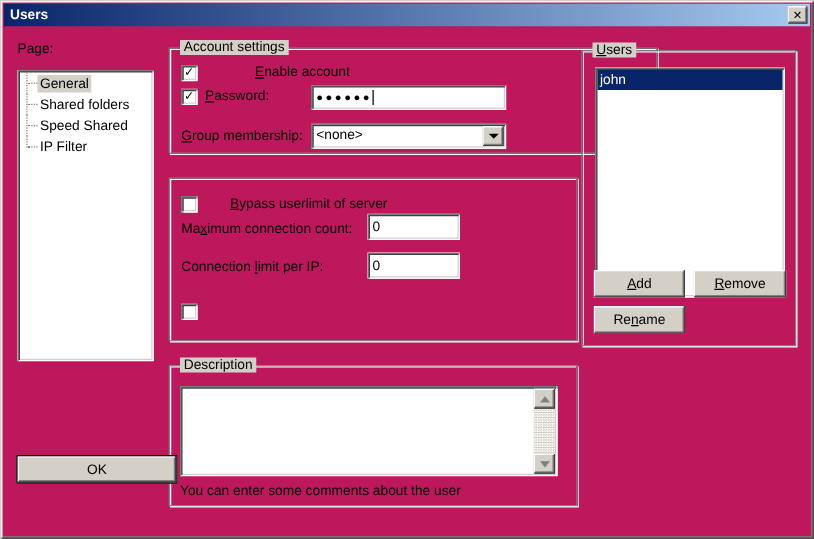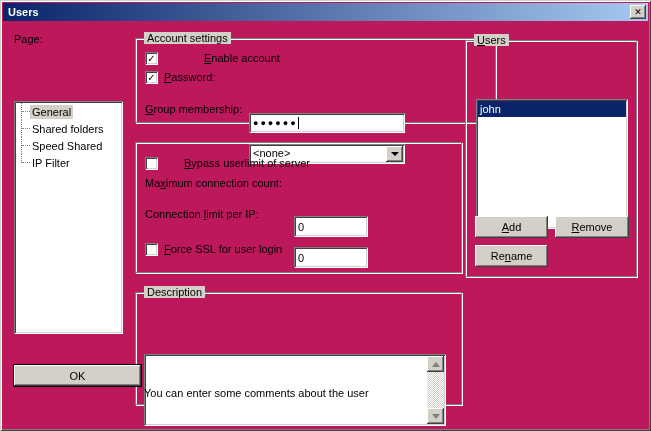--- a/index.html
+++ b/index.html
@@ -31,21 +31,20 @@
     box-shadow: inset -1px -1px 0 #404040, inset 1px 1px 0 #ffffff,
                 inset -2px -2px 0 #808080, inset 2px 2px 0 #d4d0c8;
     display: flex; align-items: center; justify-content: center;
     font-size: 9px; font-weight: bold; line-height: 1;
   }
   .label { position: absolute; white-space: nowrap; }
   .sunken {
     background: #fff;
     box-shadow: inset 1px 1px 0 #808080, inset -1px -1px 0 #ffffff,
                 inset 2px 2px 0 #404040, inset -2px -2px 0 #d4d0c8;
-    margin-top: 45px;
   }
   .btn {
     position: absolute;
     background: #d4d0c8;
     box-shadow: inset -1px -1px 0 #404040, inset 1px 1px 0 #ffffff,
                 inset -2px -2px 0 #808080, inset 2px 2px 0 #d4d0c8;
     display: flex; align-items: center; justify-content: center;
     font-size: 11px; white-space: nowrap;
   }
   .btn.default { border: 1px solid #000; }
@@ -155,21 +154,21 @@
     <div class="tree-row">
       <span class="tree-connector"></span>
       <span class="tree-label">Speed Shared</span>
     </div>
     <div class="tree-row last">
       <span class="tree-connector"></span>
       <span class="tree-label">IP Filter</span>
     </div>
   </div>
 
-  <div class="groupbox" style="left:135px; top:38px; width:361px; height:85px;">
+  <div class="groupbox" style="left:135px; top:38px; width:391px; height:85px;">
     <span class="grouplabel">Account settings</span>
     <span class="checkbox" style="left:9px; top:13px;">✓</span>
     <span class="label" style="left:28px; top:13px;margin-left:40px;"><u>E</u>nable account</span>
     <span class="checkbox" style="left:9px; top:32px;">✓</span>
     <span class="label" style="left:28px; top:32px;"><u>P</u>assword:</span>
     <div class="field sunken" style="left:113px; top:29px; width:156px; height:20px;">
       <span class="password-dots">●●●●●●</span>
       <span class="caret"></span>
     </div>
     <span class="label" style="left:9px; top:64px;"><u>G</u>roup membership:</span>
@@ -186,42 +185,41 @@
     <span class="label" style="left:28px; top:14px;padding-left:20px;"><u>B</u>ypass userlimit of server</span>
     <span class="label" style="left:9px; top:34px;">Ma<u>x</u>imum connection count:</span>
     <div class="field sunken" style="left:158px; top:28px; width:74px; height:21px;">
       <span>0</span>
     </div>
     <span class="label" style="left:9px; top:65px;">Connection <u>l</u>imit per IP:</span>
     <div class="field sunken" style="left:158px; top:59px; width:74px; height:21px;">
       <span>0</span>
     </div>
     <span class="checkbox" style="left:9px; top:100px;"></span>
-    <span class="label" style="left:28px; top:100px;"><u>F</u>orce SSL for user login</span>
   </div>
 
   <div class="groupbox" style="left:135px; top:292px; width:327px; height:113px;">
     <span class="grouplabel">Description</span>
     <div class="textarea-box sunken" style="left:8px; top:16px; width:302px; height:72px;">
       <span class="label" style="left:4px; top:3px;"></span>
       <div class="scrollbar">
         <div class="scroll-btn up">
           <span class="tri-up-dis"></span>
         </div>
         <div class="scroll-btn down">
           <span class="tri-down-dis"></span>
         </div>
       </div>
     </div>
     <span class="label" style="left:8px; top:94px;">You can enter some comments about the user</span>
   </div>
 
   <div class="groupbox" style="left:465px; top:40px; width:172px; height:237px;">
     <span class="grouplabel"><u>U</u>sers</span>
-    <div class="listbox sunken" style="left:10px; top:13px; width:152px; height:130px;">
+    <div class="listbox sunken" style="left:10px; top:13px; width:152px; height:184px;">
       <div class="user-row selected">john</div>
     </div>
     <div class="btn" style="left:9px; top:175px; width:73px; height:22px;"><u>A</u>dd</div>
     <div class="btn" style="left:89px; top:175px; width:74px; height:22px;"><u>R</u>emove</div>
     <div class="btn" style="left:9px; top:204px; width:73px; height:22px;">Re<u>n</u>ame</div>
   </div>
 
   <div class="btn default" style="left:13px; top:364px; width:129px; height:23px;">OK</div>
 
 </div>

